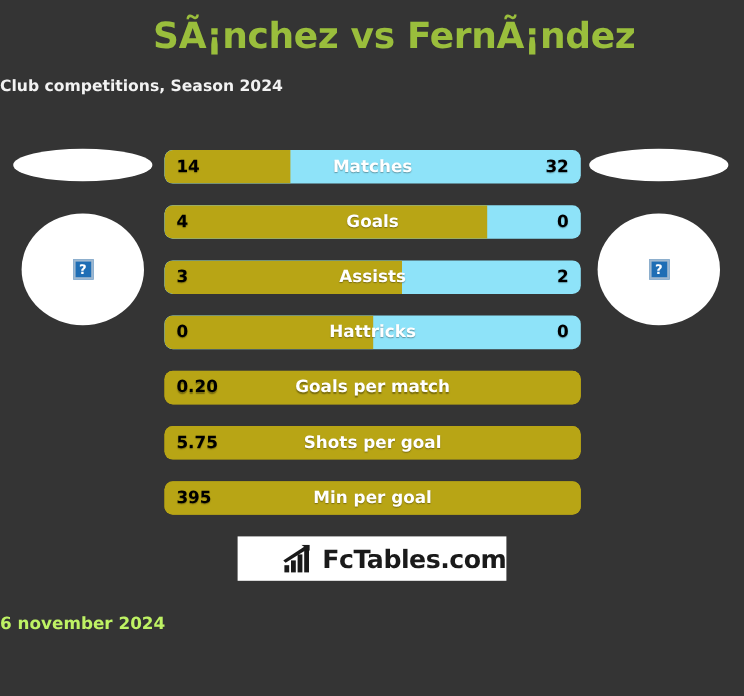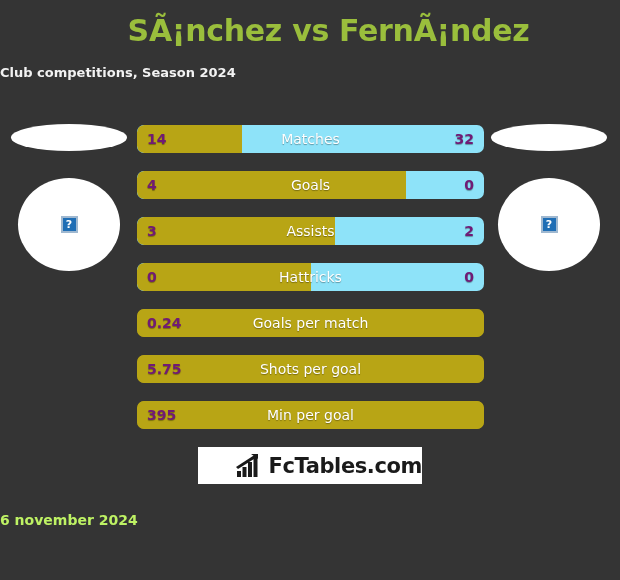--- a/index.html
+++ b/index.html
@@ -104,34 +104,34 @@
   .bar-left.full {
     border-radius: 7px;
   }
   .val {
     position: absolute;
     top: 0;
     height: 28px;
     line-height: 28px;
     font-size: 14px;
     font-weight: bold;
-    color: #701a75;
+    color: #000000;
     z-index: 3;
     text-shadow: 0 1px 1px rgba(0,0,0,0.35);
   }
   .val-left  { left: 10px; }
   .val-right { right: 10px; }
   .stat-label {
     position: absolute;
     left: 0; right: 0; top: 0;
     height: 28px;
     line-height: 28px;
     text-align: center;
     font-size: 14px;
-    font-weight: normal;
+    font-weight: bold;
     color: #ffffff;
     z-index: 3;
     text-shadow: 0 1px 1px rgba(0,0,0,0.35);
   }
 
   
   .logo-box {
     position: absolute;
     left: 198px;
     top: 447px;
@@ -202,21 +202,21 @@
       <span class="val val-right">2</span>
     </div>
     <div class="stat-row" style="background: rgb(142, 227, 249);">
       <div class="bar-left" style="width: 50%; background: rgb(184, 165, 21);"></div>
       <span class="val val-left">0</span>
       <span class="stat-label">Hattricks</span>
       <span class="val val-right">0</span>
     </div>
     <div class="stat-row" style="background: rgb(184, 165, 21);">
       <div class="bar-left full" style="width: 100%; background: rgb(184, 165, 21);"></div>
-      <span class="val val-left">0.24</span>
+      <span class="val val-left">0.20</span>
       <span class="stat-label">Goals per match</span>
     </div>
     <div class="stat-row" style="background: rgb(184, 165, 21);">
       <div class="bar-left full" style="width: 100%; background: rgb(184, 165, 21);"></div>
       <span class="val val-left">5.75</span>
       <span class="stat-label">Shots per goal</span>
     </div>
     <div class="stat-row" style="background: rgb(184, 165, 21);">
       <div class="bar-left full" style="width: 100%; background: rgb(184, 165, 21);"></div>
       <span class="val val-left">395</span>

